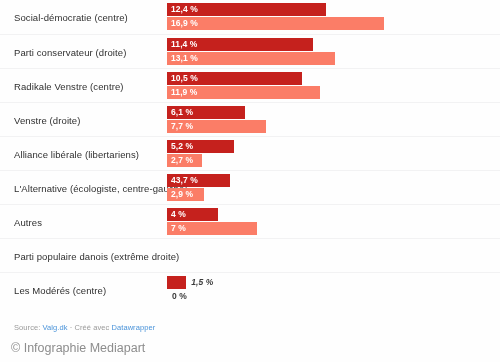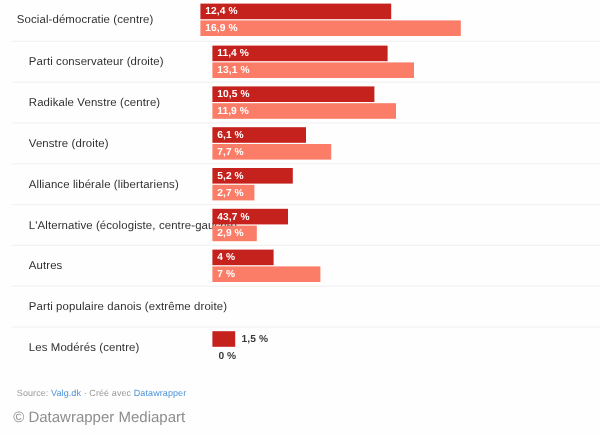--- a/index.html
+++ b/index.html
@@ -34,21 +34,20 @@
 
   .row {
     position: relative;
     height: 34px;
     box-sizing: border-box;
     padding-left: 28px;
   }
 
   .row + .row {
     border-top: 1px solid #f2f2f3;
-    margin-left: 10px;
   }
 
   .row-label {
     position: absolute;
     left: 14px;
     top: 50%;
     transform: translateY(-50%);
     font-size: 9.5px;
     line-height: 11px;
     color: #2f2f2f;
@@ -226,32 +225,32 @@
         </div>
       </div>
       <div class="row">
         <div class="row-label">Parti populaire danois (extrême droite)</div>
       </div>
       <div class="row">
         <div class="row-label">Les Modérés (centre)</div>
         <div class="bars">
           <div class="bar-track">
             <div class="bar s1" style="width: 19.2604px;"></div>
-            <div class="bar-label outside" style="left: 24.2604px;">1,5 %</div>
+            <div class="bar-label outside" style="left: 24.2604px; font-style: italic;">1,5 %</div>
           </div>
           <div class="bar-track">
             <div class="bar-label outside" style="left: 5px;">0 %</div>
           </div>
         </div>
       </div>
     </div>
 
   <div id="source-line">
     <span class="lbl">Source:</span>
     <span class="lnk">Valg.dk</span>
     <span class="sep">·</span>
     <span class="lbl">Créé avec</span>
     <span class="lnk">Datawrapper</span>
   </div>
 
-  <div id="credit-line">© Datawrapper Mediapart</div>
+  <div id="credit-line">© Infographie Mediapart</div>
 
 </div>
 
 </body></html>

